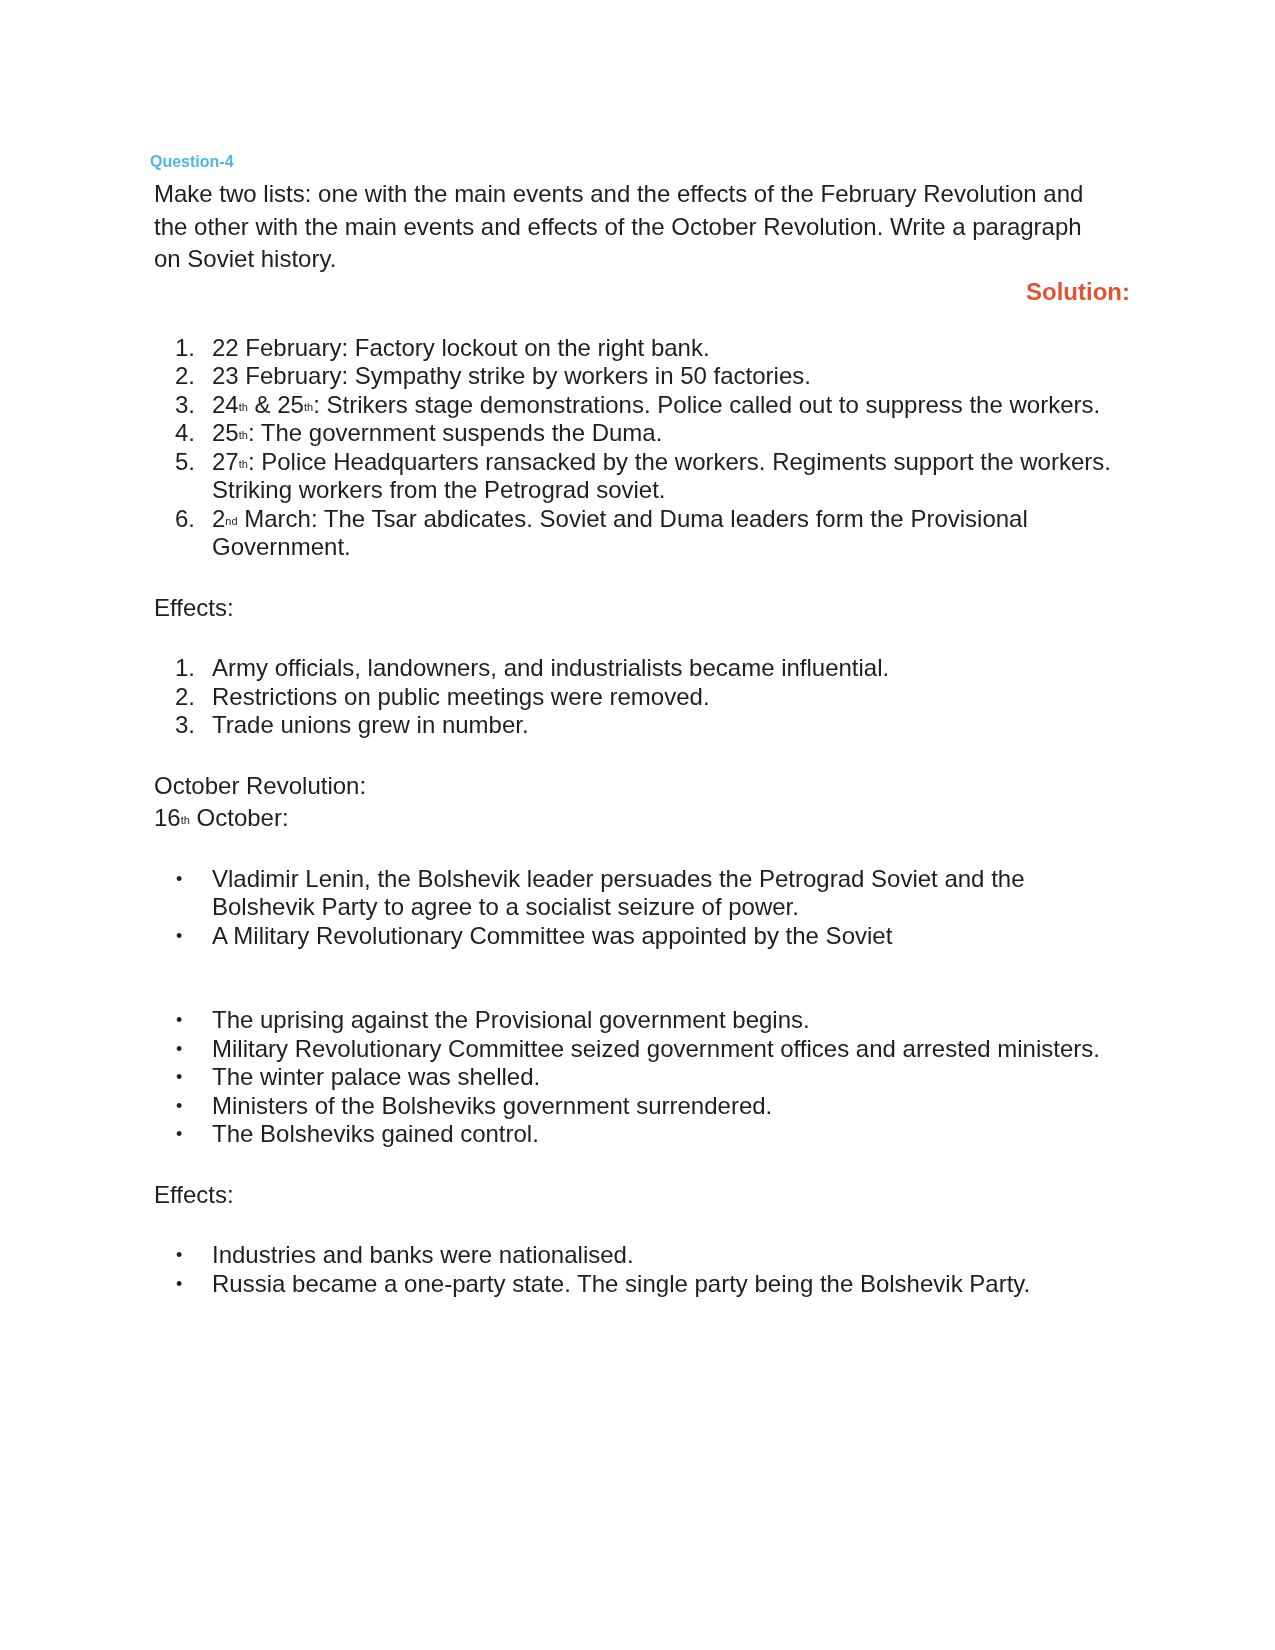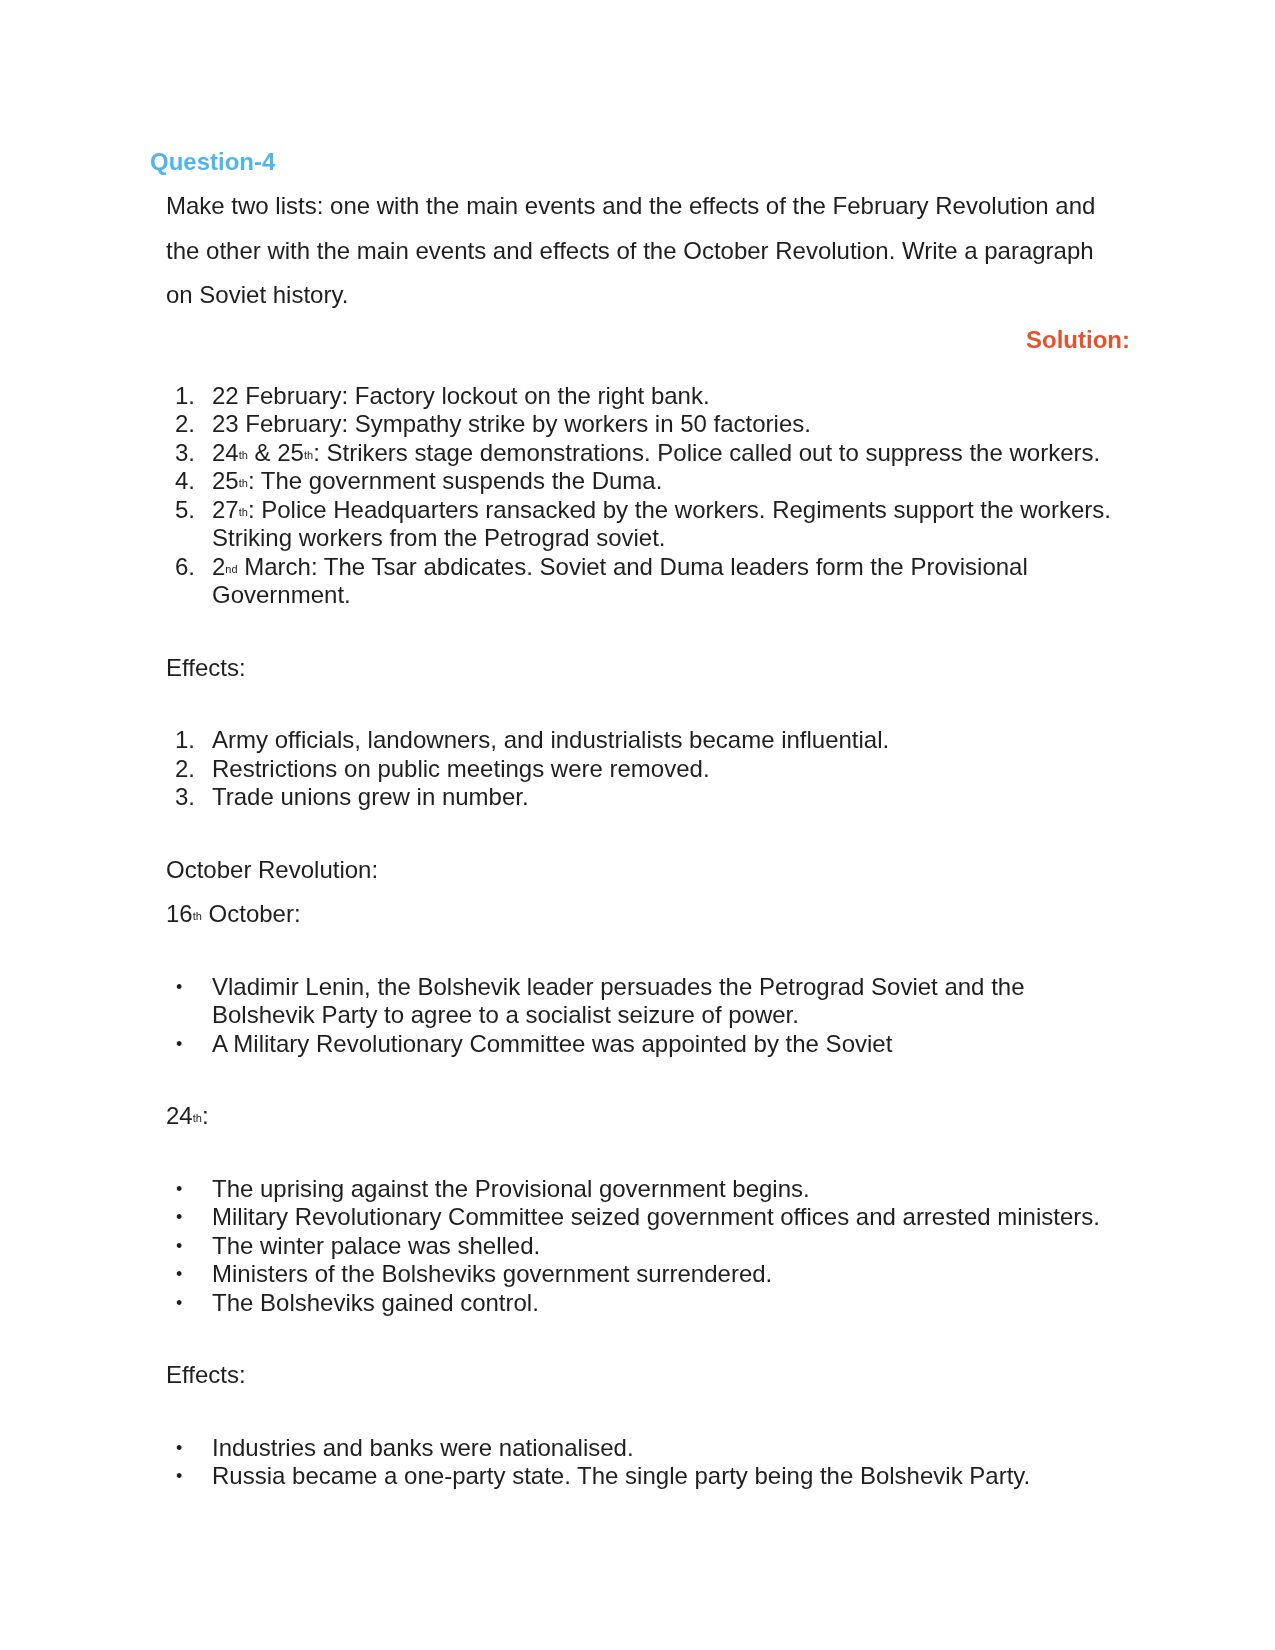--- a/index.html
+++ b/index.html
@@ -1,22 +1,22 @@
 <!DOCTYPE html>
 <html><head>
 <meta charset="utf-8">
 <style>
   html, body { margin: 0; padding: 0; background: #ffffff; }
   body {
     width: 1275px; height: 1650px; position: relative; overflow: hidden;
     font-family: "Liberation Sans", sans-serif; color: #1f1f1f;
   }
   .page { position: absolute; left: 150px; top: 148px; width: 980px; }
-  .line { font-size: 24px; line-height: 28.5px; margin: 16px; }
-  .q-title { color: #4fb6ec; font-weight: bold; font-size: 24px; line-height: 28px; }
+  .line { font-size: 24px; line-height: 28.5px; margin: 4px; }
+  .q-title { color: #4fb6ec; font-weight: bold; font-size: 16px; line-height: 28px; }
   .sol-title { color: #e4532f; font-weight: bold; font-size: 24px; line-height: 28px; text-align: right; }
   .gap { height: 28px; }
   ol, ul { margin: 0; padding: 0; list-style: none; }
   .item { display: flex; font-size: 24px; line-height: 28.5px; }
   .bullet { width: 62px; padding-left: 26px; box-sizing: border-box; font-size: 18px; }
   .text { flex: 1; padding-left: 0; }
   .num-wrap { width: 62px; flex: none; }
   .num-wrap span { display: inline-block; width: 45px; text-align: left; padding-left: 25px; box-sizing: border-box; width: 62px; }
   sup { font-size: 11px; vertical-align: top; position: relative; top: 2px; }
 </style>
@@ -89,21 +89,20 @@
       <span class="bullet">•</span>
       <span class="text">Vladimir Lenin, the Bolshevik leader persuades the Petrograd Soviet and the Bolshevik Party to agree to a socialist seizure of power.</span>
     </li>
     <li class="item">
       <span class="bullet">•</span>
       <span class="text">A Military Revolutionary Committee was appointed by the Soviet</span>
     </li>
   </ul>
 
   <div class="gap"></div>
-  <p class="line"><span>24</span><sup>th</sup><span>:</span></p>
   <div class="gap"></div>
 
   <ul>
     <li class="item">
       <span class="bullet">•</span>
       <span class="text">The uprising against the Provisional government begins.</span>
     </li>
     <li class="item">
       <span class="bullet">•</span>
       <span class="text">Military Revolutionary Committee seized government offices and arrested ministers.</span>

